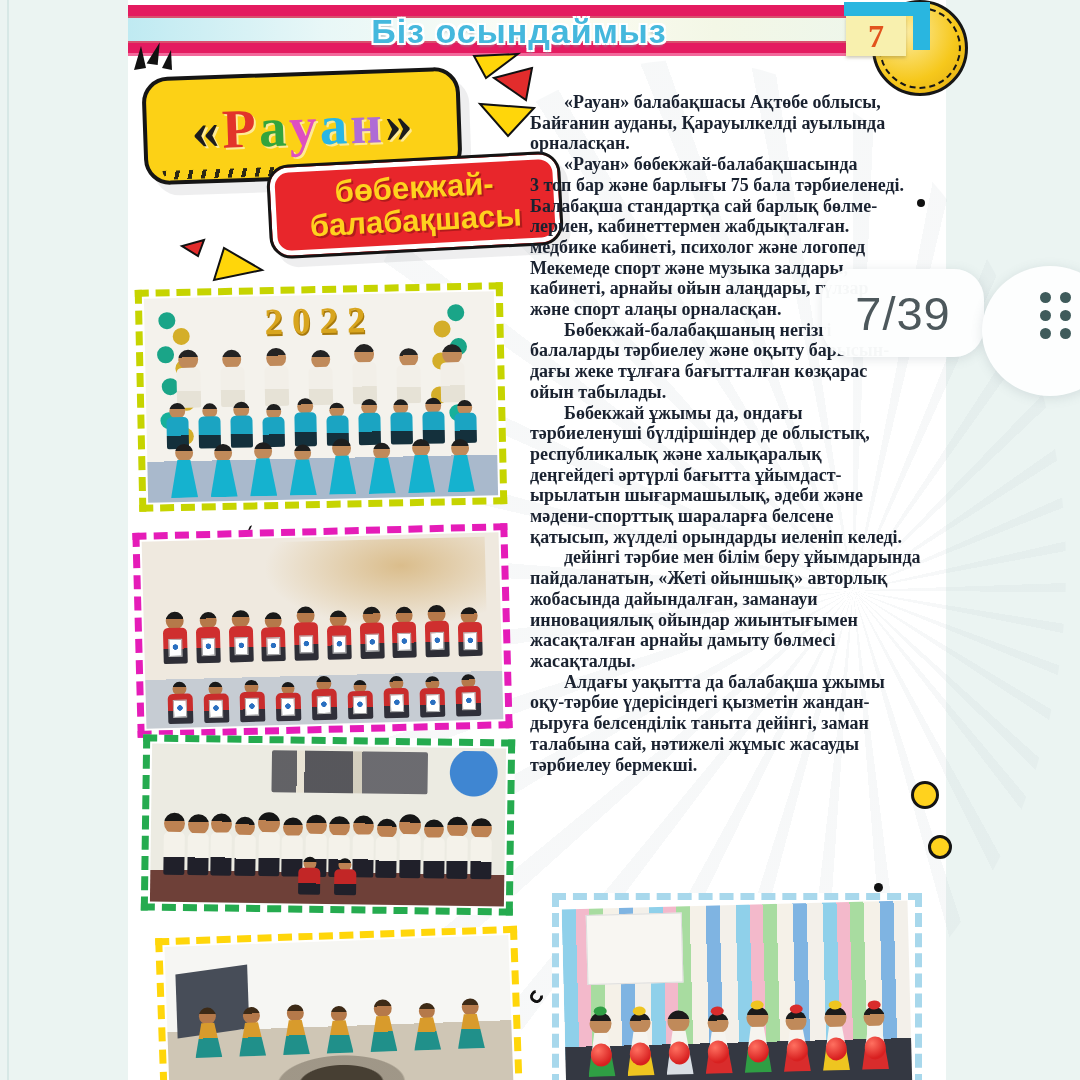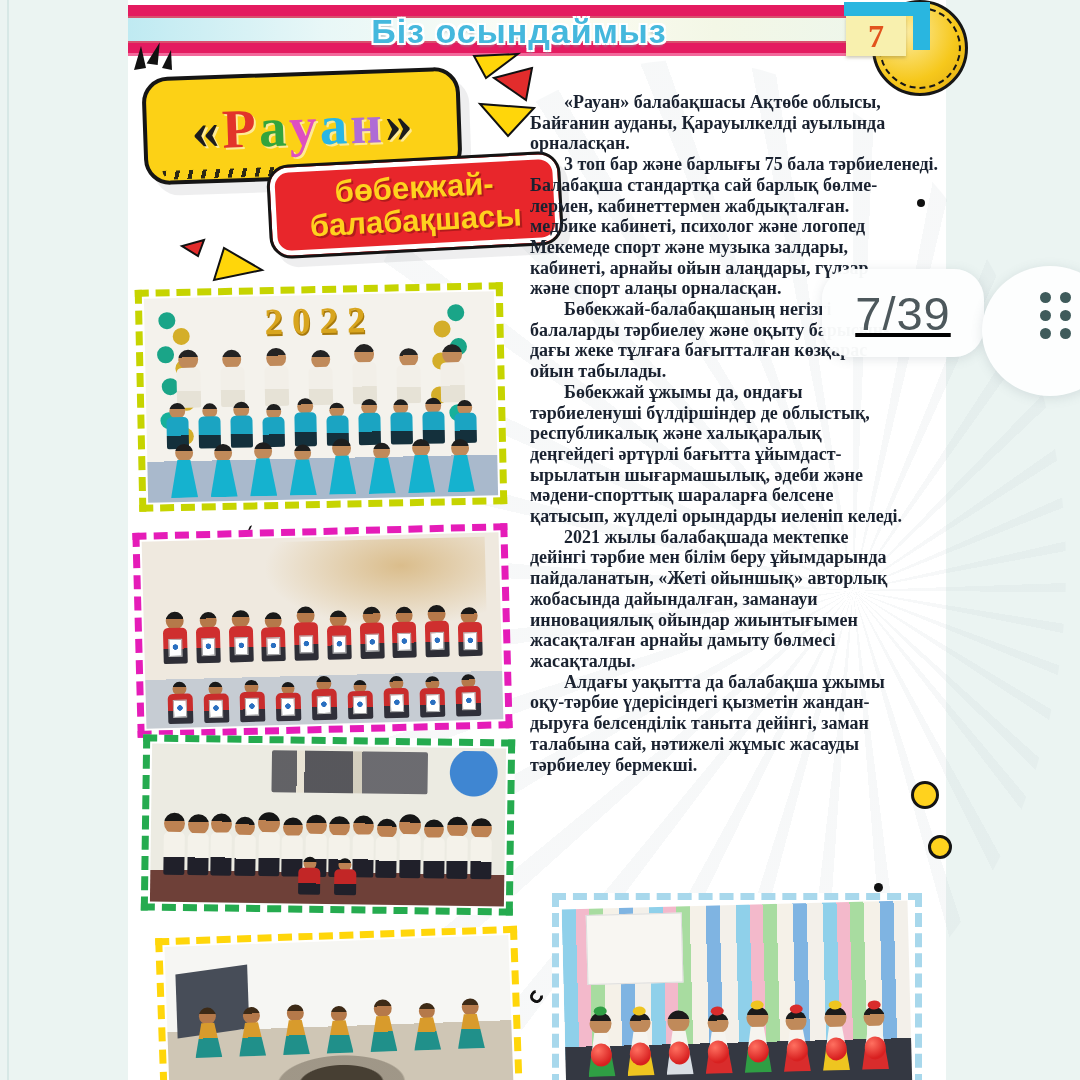--- a/index.html
+++ b/index.html
@@ -147,21 +147,21 @@
     transform:rotate(-1.5deg);
     background:
       linear-gradient(rgba(255,255,255,0) 0 72%,#343842 72% 100%),
       repeating-linear-gradient(90deg,#8fd0ea 0 14px,#f3b9cb 14px 27px,#a8dca0 27px 41px,#f5f1e8 41px 57px,#7fb4e2 57px 71px,#f3f0ea 71px 87px);
   }
   #photo5 .poster{position:absolute;left:7%;top:3%;width:27%;height:36%;background:#f8f6f2;border:1px solid #ddd;}
   
   .pill{
     position:absolute;left:822px;top:269px;width:162px;height:88px;border-radius:30px;
     background:rgba(253,254,254,.97);box-shadow:0 2px 12px rgba(80,100,110,.16);
-    display:flex;align-items:center;justify-content:center;z-index:40;text-decoration:underline;
+    display:flex;align-items:center;justify-content:center;z-index:40;
   }
   .pill span{font-size:47px;color:#4d585c;letter-spacing:1px;}
   .dots-panel{
     position:absolute;left:982px;top:266px;width:136px;height:130px;border-radius:50%;
     background:#fdfefe;box-shadow:0 2px 12px rgba(80,100,110,.16);z-index:40;
   }
   .dots-grid{
     position:absolute;left:58px;top:26px;display:grid;grid-template-columns:11px 11px;grid-gap:7px 9px;
   }
   .dot{width:11px;height:11px;border-radius:50%;background:#3f5b5b;}
@@ -228,20 +228,21 @@
   <div class="decor ring" style="left:800px;top:835px;width:24px;height:24px"></div>
   <div class="decor arc" style="left:402px;top:990px"></div>
 
   <div class="textcol" id="textcol">
       <div class="para">
         <div class="line">«Рауан» балабақшасы Ақтөбе облысы,</div>
         <div class="line">Байғанин ауданы, Қарауылкелді ауылында</div>
         <div class="line">орналасқан.</div>
       </div>
       <div class="para">
+        <div class="line">«Рауан» бөбекжай-балабақшасында</div>
         <div class="line">3 топ бар және барлығы 75 бала тәрбиеленеді.</div>
         <div class="line">Балабақша стандартқа сай барлық бөлме-</div>
         <div class="line">лермен, кабинеттермен жабдықталған.</div>
         <div class="line">медбике кабинеті, психолог және логопед</div>
         <div class="line">Мекемеде спорт және музыка залдары,</div>
         <div class="line">кабинеті, арнайы ойын алаңдары, гүлзар</div>
         <div class="line">және спорт алаңы орналасқан.</div>
       </div>
       <div class="para">
         <div class="line">Бөбекжай-балабақшаның негізгі</div>
@@ -252,21 +253,20 @@
       <div class="para">
         <div class="line">Бөбекжай ұжымы да, ондағы</div>
         <div class="line">тәрбиеленуші бүлдіршіндер де облыстық,</div>
         <div class="line">республикалық және халықаралық</div>
         <div class="line">деңгейдегі әртүрлі бағытта ұйымдаст-</div>
         <div class="line">ырылатын шығармашылық, әдеби және</div>
         <div class="line">мәдени-спорттық шараларға белсене</div>
         <div class="line">қатысып, жүлделі орындарды иеленіп келеді.</div>
       </div>
       <div class="para">
-        <div class="line">2021 жылы балабақшада  мектепке</div>
         <div class="line">дейінгі тәрбие мен білім беру ұйымдарында</div>
         <div class="line">пайдаланатын, «Жеті ойыншық» авторлық</div>
         <div class="line">жобасында  дайындалған, заманауи</div>
         <div class="line">инновациялық ойындар жиынтығымен</div>
         <div class="line">жасақталған арнайы дамыту бөлмесі</div>
         <div class="line">жасақталды.</div>
       </div>
       <div class="para">
         <div class="line">Алдағы уақытта да балабақша ұжымы</div>
         <div class="line">оқу-тәрбие үдерісіндегі қызметін жандан-</div>

